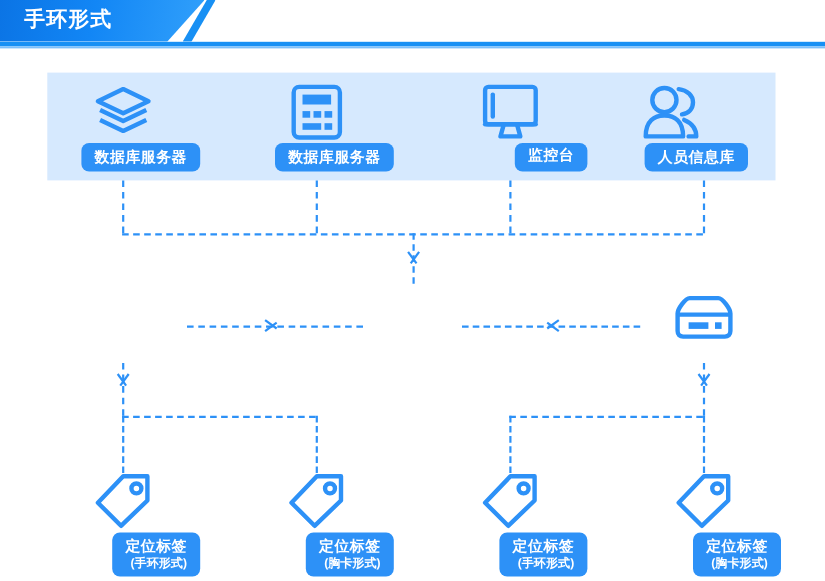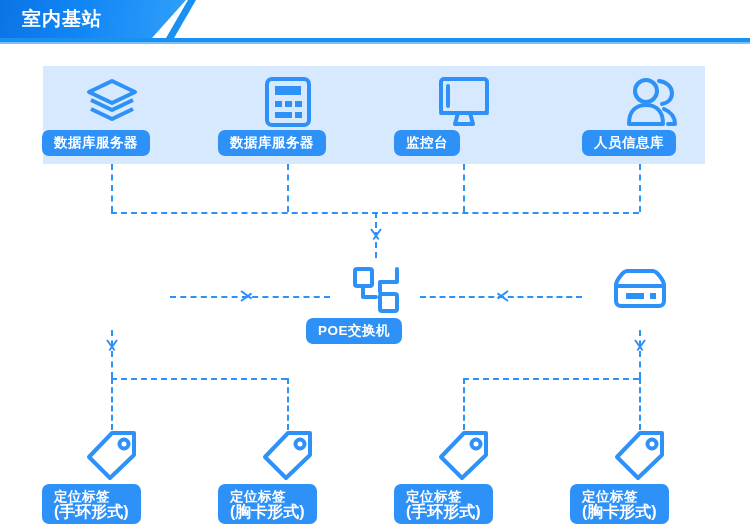--- a/index.html
+++ b/index.html
@@ -72,21 +72,21 @@
     position: absolute;
     left: 43px; top: 20px;
     width: 662px; height: 98px;
     background: #d6e9fe;
   }
 
   
   .node {
     position: absolute;
     width: 140px;
-    text-align: left;
+    text-align: right;
   }
   .node .icon {
     height: 56px;
     display: flex;
     align-items: center;
     justify-content: center;
   }
   .pill {
     display: inline-block;
     background: #2d91f7;
@@ -94,21 +94,21 @@
     border-radius: 7px;
     padding: 4px 12px 5px 12px;
     font-size: 13.5px;
     font-weight: bold;
     line-height: 17px;
     white-space: nowrap;
     letter-spacing: 0.5px;
   }
   .pill .sub {
     display: block;
-    font-size: 16px;
+    font-size: 11px;
     font-weight: bold;
     line-height: 14px;
     letter-spacing: 0;
   }
 
   
   .vline {
     position: absolute;
     width: 0;
     border-left: 2px dashed #2d91f7;
@@ -151,21 +151,21 @@
   .arrow-right::after  { bottom: 1px; transform: rotate(36deg);  transform-origin: right center; right: 0; left: auto; }
 
   svg { display: block; }
 </style>
 </head>
 <body>
 
 <div class="header">
   <div class="header-tab"></div>
   <div class="header-stripe"></div>
-  <div class="header-title">室内基站</div>
+  <div class="header-title">手环形式</div>
   <div class="header-rule"></div>
   <div class="header-rule-soft"></div>
 </div>
 
 <div class="canvas">
 
   <div class="top-panel"></div>
 
   <div class="node" style="left:42px; top:28px;">
     <div class="icon">
@@ -188,35 +188,35 @@
         <rect x="12" y="25" width="7" height="6" fill="#2d91f7"></rect>
         <rect x="22" y="25" width="7" height="6" fill="#2d91f7"></rect>
         <rect x="32" y="25" width="7" height="6" fill="#2d91f7"></rect>
         <rect x="12" y="36" width="17" height="6" fill="#2d91f7"></rect>
         <rect x="32" y="36" width="7" height="6" fill="#2d91f7"></rect>
       </svg>
     </div>
     <div class="pill">数据库服务器</div>
   </div>
 
-  <div class="node" style="left:394px; top:28px;">
+  <div class="node" style="left:394px; top:28px;font-family:Liberation Mono, monospace;">
     <div class="icon">
       <svg width="54" height="52" viewBox="0 0 54 52">
         <g fill="none" stroke="#2d91f7" stroke-width="4" stroke-linejoin="round" stroke-linecap="round">
           <rect x="4" y="3" width="46" height="34" rx="3"></rect>
           <path d="M11 10 L11 30"></path>
           <path d="M4 37 L50 37"></path>
           <path d="M21 37 L18 48 L36 48 L33 37"></path>
         </g>
       </svg>
     </div>
     <div class="pill">监控台</div>
   </div>
 
-  <div class="node" style="left:582px; top:28px;">
+  <div class="node" style="left:540px; top:28px;">
     <div class="icon">
       <svg width="56" height="52" viewBox="0 0 56 52">
         <g fill="none" stroke="#2d91f7" stroke-width="4" stroke-linejoin="round" stroke-linecap="round">
           <circle cx="22" cy="15" r="11"></circle>
           <path d="M5 48 C5 34, 13 29, 22 29 C31 29, 39 34, 39 48 Z"></path>
           <path d="M35 5 C43 6, 48 11, 48 17 C48 23, 44 27, 38 28"></path>
           <path d="M40 33 C47 36, 51 41, 51 48 L44 48"></path>
         </g>
       </svg>
     </div>
@@ -225,33 +225,20 @@
 
   <div class="vline" style="left:111px; top:118px; height:48px;"></div>
   <div class="vline" style="left:287px; top:118px; height:48px;"></div>
   <div class="vline" style="left:463px; top:118px; height:48px;"></div>
   <div class="vline" style="left:639px; top:118px; height:48px;"></div>
   <div class="hline" style="left:111px; top:166px; width:528px;"></div>
   <div class="vline" style="left:375px; top:166px; height:46px;"></div>
   <div class="arrow-down" style="left:369px; top:183px;"></div>
 
 
-  <div class="node" style="left:306px; top:216px;">
-    <div class="icon">
-      <svg width="50" height="50" viewBox="0 0 50 50">
-        <g fill="none" stroke="#2d91f7" stroke-width="4" stroke-linejoin="round" stroke-linecap="round">
-          <rect x="4" y="4" width="17" height="17" rx="2"></rect>
-          <rect x="29" y="29" width="17" height="17" rx="2"></rect>
-          <path d="M46 4 L46 17 L29 17 L29 27"></path>
-          <path d="M12 21 L12 32 L25 32"></path>
-        </g>
-      </svg>
-    </div>
-    <div class="pill">POE交换机</div>
-  </div>
 
   <div class="node" style="left:570px; top:216px;">
     <div class="icon">
       <svg width="56" height="46" viewBox="0 0 56 46">
         <g fill="none" stroke="#2d91f7" stroke-width="4" stroke-linejoin="round">
           <path d="M4 18 C4 14, 11 4, 15 4 L41 4 C45 4, 52 14, 52 18 L52 34 C52 37, 50 39, 47 39 L9 39 C6 39, 4 37, 4 34 Z"></path>
           <path d="M4 19 L52 19"></path>
         </g>
         <rect x="14" y="26" width="18" height="6" fill="#2d91f7"></rect>
         <rect x="38" y="26" width="6" height="6" fill="#2d91f7"></rect>

